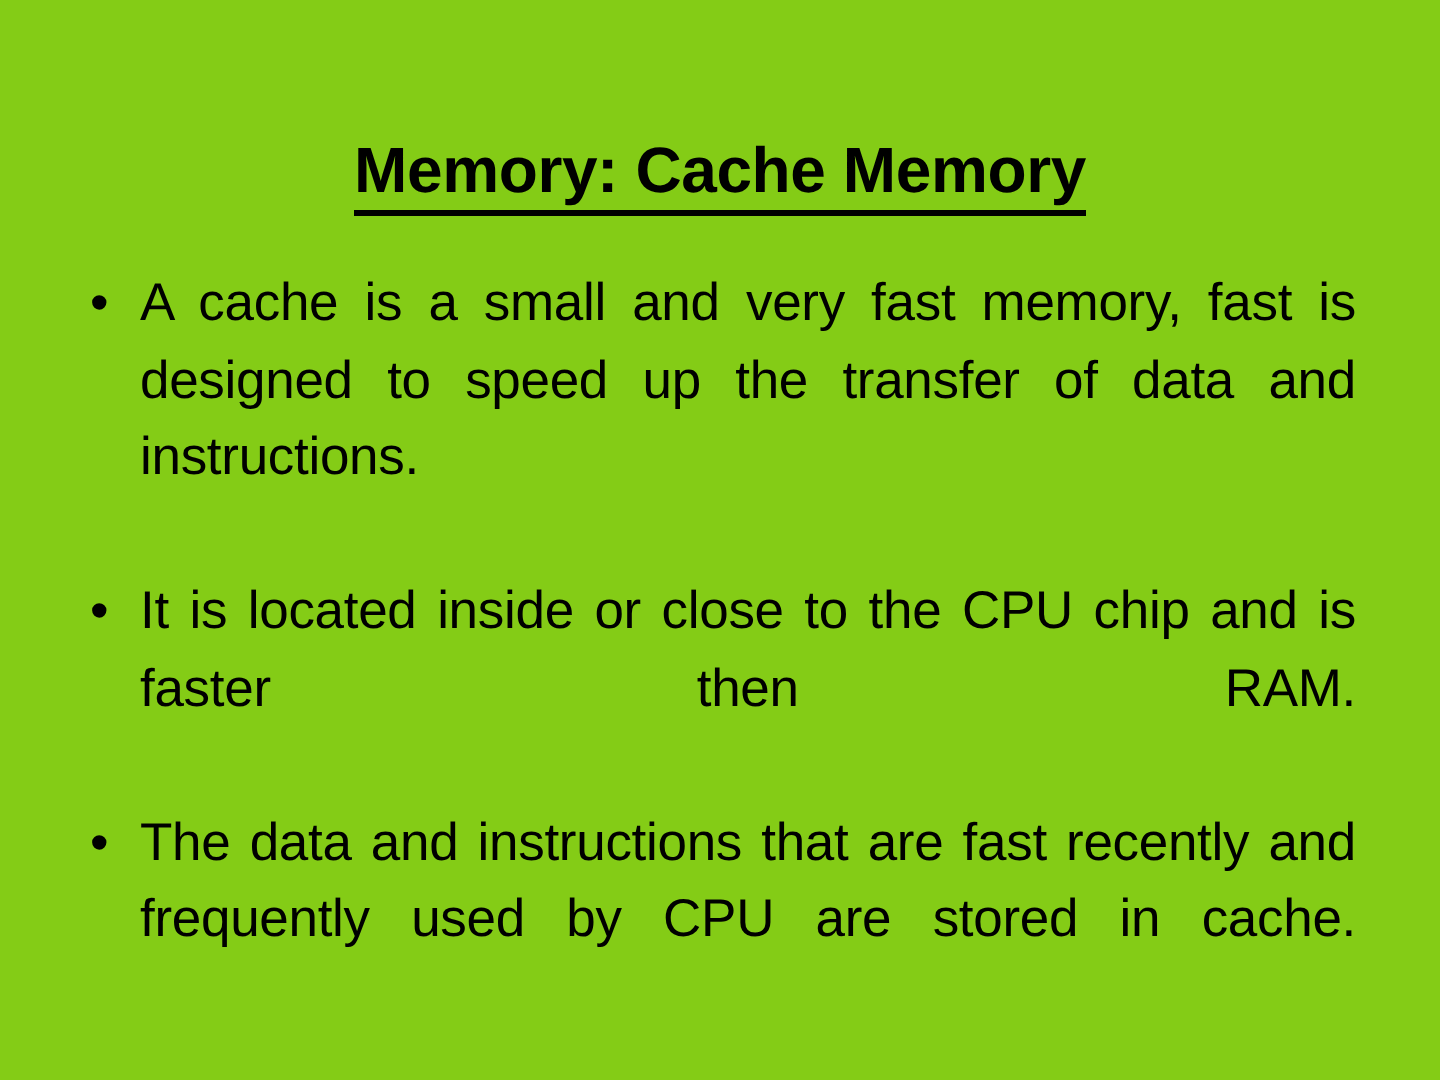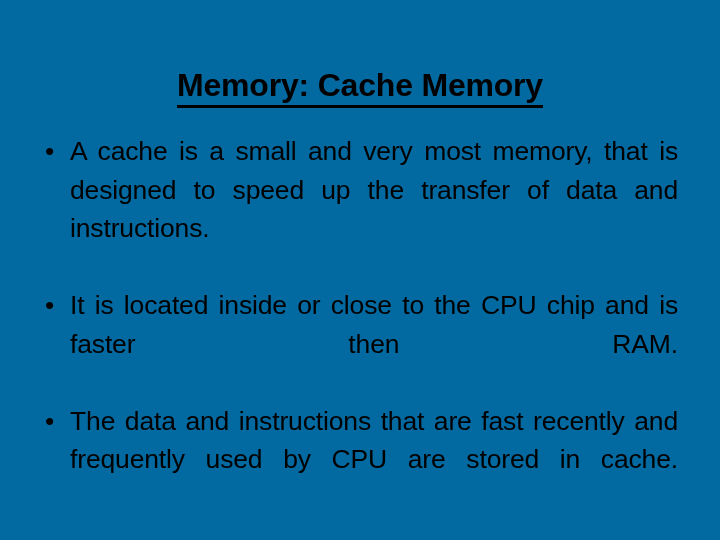--- a/index.html
+++ b/index.html
@@ -12,21 +12,21 @@
     background: #ffffff;
     font-family: "Liberation Sans", sans-serif;
     color: #000000;
     overflow: hidden;
   }
 
   .slide {
     position: relative;
     width: 720px;
     height: 540px;
-    background: #0369a1;
+    background: #84cc16;
     box-sizing: border-box;
   }
 
   
   .title-area {
     position: absolute;
     left: 0;
     top: 46px;
     width: 720px;
     text-align: center;
@@ -91,21 +91,21 @@
 
   <div class="title-area">
     <h1 class="slide-title">Memory: Cache Memory</h1>
   </div>
 
   <div class="body-area">
     <ul class="bullet-list">
 
       <li class="bullet-item">
         <span class="bullet-mark">•</span>
-        <span class="bullet-text">A cache is a small and very most memory, that is designed to speed up the transfer of data and instructions.</span>
+        <span class="bullet-text">A cache is a small and very fast memory, fast is designed to speed up the transfer of data and instructions.</span>
       </li>
 
       <li class="bullet-item">
         <span class="bullet-mark">•</span>
         <span class="bullet-text">It is located inside or close to the CPU chip and is faster then RAM.</span>
       </li>
 
       <li class="bullet-item">
         <span class="bullet-mark">•</span>
         <span class="bullet-text">The data and instructions that are fast recently and frequently used by CPU are stored in cache.</span>

